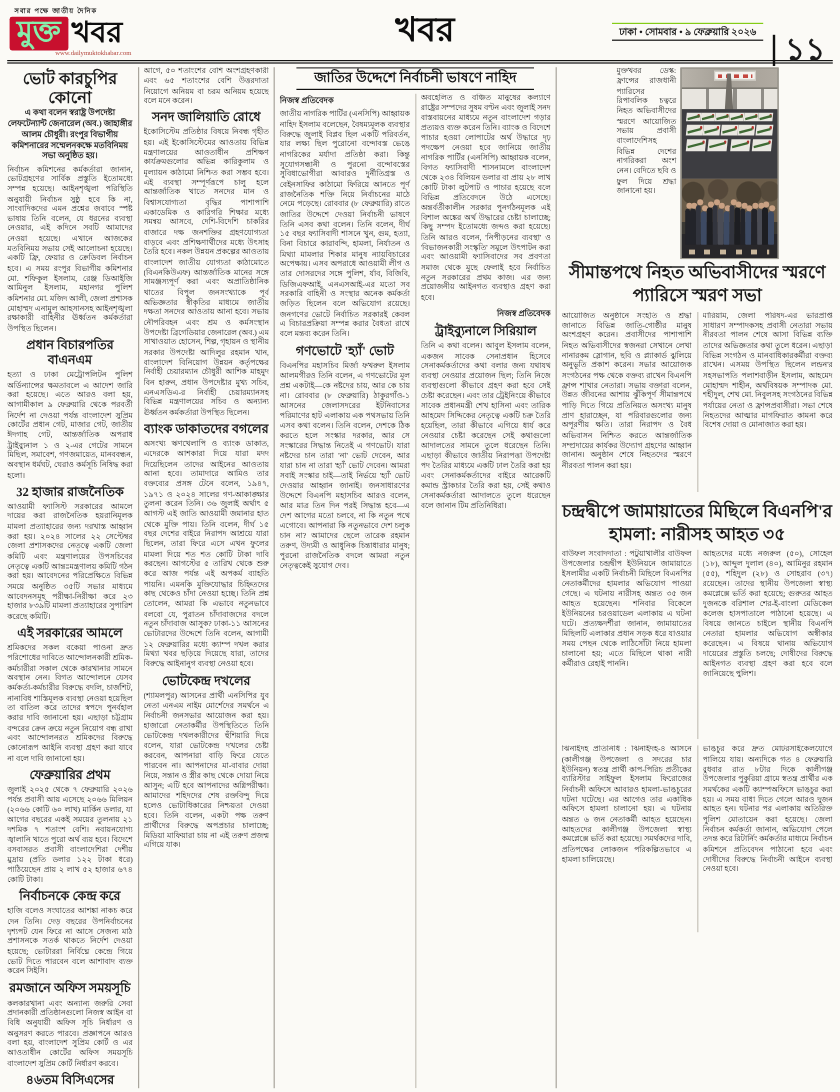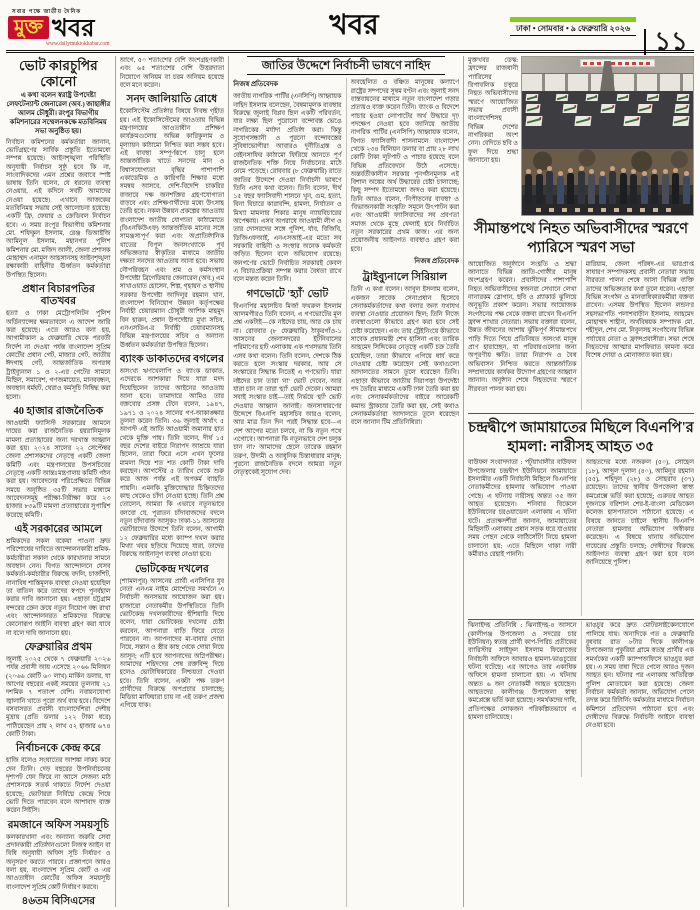--- a/index.html
+++ b/index.html
@@ -10,35 +10,35 @@
     font-family:"Liberation Serif","DejaVu Serif",serif;
     color:#1b1b1b;
   }
   .page { width:700px; height:910px; background:#fbfaf6; padding:3px 6px 0 6px; overflow:hidden; }
 
   
   .masthead { height:50px; display:flex; align-items:center; border-bottom:3px double #111; padding:0 2px; }
   .logo-block { width:190px; }
   .tagline { font-size:5.5px; font-weight:bold; letter-spacing:1px; color:#222; margin-left:4px; }
   .logo-row { display:flex; align-items:center; }
-  .logo-red { background:#c8102e; color:#fde047; font-weight:bold; font-size:19px; padding:1px 6px 3px 6px; border-radius:2px; line-height:1; }
+  .logo-red { background:#c8102e; color:#86efac; font-weight:bold; font-size:24px; padding:1px 6px 3px 6px; border-radius:2px; line-height:1; }
   .logo-black { font-size:24px; font-weight:bold; color:#0d0d0d; margin-left:3px; line-height:1; }
   .website { font-size:5.5px; color:#b4473f; margin-left:38px; }
   .center-title { flex:1; text-align:center; font-size:28px; font-weight:bold; color:#0d0d0d; }
   .date-page { display:flex; align-items:center; }
-  .dateline { font-size:8px; font-weight:bold; border-top:5px solid #84cc16; border-bottom:1px solid #111; padding:0 6px; white-space:nowrap; }
+  .dateline { font-size:8px; font-weight:bold; border-top:1px solid #84cc16; border-bottom:1px solid #111; padding:0 6px; white-space:nowrap; }
   .pageno { font-size:26px; font-weight:bold; border-left:2px solid #111; padding:0 4px 0 8px; margin-left:8px; line-height:1;margin-top:31px; }
 
   
   .content { display:flex; height:854px; overflow:hidden; gap:4px; padding-top:3px; }
   .vr { width:1px; background:#a9a59c; }
   .ivr { width:1px; background:#c6c2b9; }
   .colA, .colB { width:106px; overflow:hidden; }
   .center { width:229px; overflow:hidden; display:flex; flex-direction:column; }
-  .right { width:229px; overflow:hidden; display:flex; flex-direction:column; }
+  .right { width:229px; overflow:hidden; display:flex; flex-direction:column;align-items:center; }
 
   
   .body { font-size:6.4px; line-height:1.3; text-align:justify; margin:0 0 2px 0; color:#1d1d1d; }
   .lead { font-size:6.8px; font-weight:bold; text-align:center; margin:1px 0 2px 0; line-height:1.3; }
   .sh { font-size:10.5px; font-weight:bold; text-align:center; margin:4px 0 2px 0; line-height:1.15; }
   .lh { font-size:13.5px; font-weight:bold; text-align:center; margin:2px 0 1px 0; line-height:1.2; }
   .byline { font-size:6.8px; font-weight:bold; margin:0 0 2px 0; }
   .be { text-align:right; }
 
   
@@ -109,23 +109,23 @@
       <div class="pageno">১১</div>
     </div>
   </header>
 
   <div class="content">
 
     <section class="colA">
       <h2 class="lh">ভোট কারচুপির কোনো</h2>
       <p class="lead">এ কথা বলেন স্বরাষ্ট্র উপদেষ্টা লেফটেন্যান্ট জেনারেল (অব.) জাহাঙ্গীর আলম চৌধুরী। রংপুর বিভাগীয় কমিশনারের সম্মেলনকক্ষে মতবিনিময় সভা অনুষ্ঠিত হয়।</p>
       <p class="body">নির্বাচন কমিশনের কর্মকর্তারা জানান, ভোটগ্রহণের সার্বিক প্রস্তুতি ইতোমধ্যে সম্পন্ন হয়েছে। আইনশৃঙ্খলা পরিস্থিতি অনুযায়ী নির্বাচন সুষ্ঠু হবে কি না, সাংবাদিকদের এমন প্রশ্নের জবাবে স্পষ্ট ভাষায় তিনি বলেন, যে ধরনের ব্যবস্থা নেওয়ার, এই কদিনে সবটি আমাদের নেওয়া হয়েছে। এখানে আজকের মতবিনিময় সভায় সেই আলোচনা হয়েছে। একটি ফ্রি, ফেয়ার ও ক্রেডিবল নির্বাচন হবে। এ সময় রংপুর বিভাগীয় কমিশনার মো. শফিকুল ইসলাম, রেঞ্জ ডিআইজি আমিনুল ইসলাম, মহানগর পুলিশ কমিশনার মো. মজিদ আলী, জেলা প্রশাসক মোহাম্মদ এনামুল আহসানসহ আইনশৃঙ্খলা রক্ষাকারী বাহিনীর ঊর্ধ্বতন কর্মকর্তারা উপস্থিত ছিলেন।</p>
-      <h3 class="sh">প্রধান বিচারপতির বাতখবর</h3>
+      <h3 class="sh">প্রধান বিচারপতির বাএনএম</h3>
       <p class="body">হত্যা ও ঢাকা মেট্রোপলিটন পুলিশ অর্ডিন্যান্সের ক্ষমতাবলে এ আদেশ জারি করা হয়েছে। এতে আরও বলা হয়, আগামীকাল ৯ ফেব্রুয়ারি থেকে পরবর্তী নির্দেশ না দেওয়া পর্যন্ত বাংলাদেশ সুপ্রিম কোর্টের প্রধান গেট, মাজার গেট, জাতীয় ঈদগাহ গেট, আন্তর্জাতিক অপরাধ ট্রাইব্যুনাল ১ ও ২-এর গেটের সামনে মিছিল, সমাবেশ, গণজমায়েত, মানববন্ধন, অবস্থান ধর্মঘট, ঘেরাও কর্মসূচি নিষিদ্ধ করা হলো।</p>
-      <h3 class="sh">40 হাজার রাজনৈতিক</h3>
+      <h3 class="sh">32 হাজার রাজনৈতিক</h3>
       <p class="body">আওয়ামী ফ্যাসিস্ট সরকারের আমলে দায়ের করা রাজনৈতিক হয়রানিমূলক মামলা প্রত্যাহারের জন্য দরখাস্ত আহ্বান করা হয়। ২০২৪ সালের ২২ সেপ্টেম্বর জেলা প্রশাসকদের নেতৃত্বে একটি জেলা কমিটি এবং মন্ত্রণালয়ের উপসচিবের নেতৃত্বে একটি আন্তঃমন্ত্রণালয় কমিটি গঠন করা হয়। আবেদনের পরিপ্রেক্ষিতে বিভিন্ন সময়ে অনুষ্ঠিত ৩৫টি সভার মাধ্যমে আবেদনসমূহ পরীক্ষা-নিরীক্ষা করে ২৩ হাজার ৮৩৯টি মামলা প্রত্যাহারের সুপারিশ করেছে কমিটি।</p>
       <h3 class="sh">এই সরকারের আমলে</h3>
       <p class="body">শ্রমিকদের সকল বকেয়া পাওনা দ্রুত পরিশোধের দাবিতে আন্দোলনকারী শ্রমিক-কর্মচারীরা সকাল থেকে কারখানার সামনে অবস্থান নেন। বিগত আন্দোলনে যেসব কর্মকর্তা-কর্মচারীর বিরুদ্ধে বদলি, চার্জশিট, নানাবিধ শাস্তিমূলক ব্যবস্থা নেওয়া হয়েছিল তা বাতিল করে তাদের স্বপদে পুনর্বহাল করার দাবি জানানো হয়। এছাড়া চট্টগ্রাম বন্দরের ক্রেন ক্রয়ে নতুন নিয়োগ বন্ধ রাখা এবং আন্দোলনরত শ্রমিকদের বিরুদ্ধে কোনোরূপ আইনি ব্যবস্থা গ্রহণ করা যাবে না বলে দাবি জানানো হয়।</p>
       <h3 class="sh">ফেব্রুয়ারির প্রথম</h3>
       <p class="body">জুলাই ২০২৫ থেকে ৭ ফেব্রুয়ারি ২০২৬ পর্যন্ত প্রবাসী আয় এসেছে ২০৬৬ মিলিয়ন (২০৬৬ কোটি ৬০ লাখ) মার্কিন ডলার, যা আগের বছরের একই সময়ের তুলনায় ২১ দশমিক ৭ শতাংশ বেশি। নবায়নযোগ্য জ্বালানি খাতে পুরো অর্থ ব্যয় হবে। বিদেশে বসবাসরত প্রবাসী বাংলাদেশিরা দেশীয় মুদ্রায় (প্রতি ডলার ১২২ টাকা ধরে) পাঠিয়েছেন প্রায় ২ লাখ ৫২ হাজার ৬৭৪ কোটি টাকা।</p>
       <h3 class="sh">নির্বাচনকে কেন্দ্র করে</h3>
       <p class="body">হাজি বলেও সংঘাতের আশঙ্কা নাকচ করে দেন তিনি। দেড় বছরের উপনির্বাচনের দৃশ্যপট যেন ফিরে না আসে সেজন্য মাঠ প্রশাসনকে সতর্ক থাকতে নির্দেশ দেওয়া হয়েছে; ভোটাররা নির্বিঘ্নে কেন্দ্রে গিয়ে ভোট দিতে পারবেন বলে আশাবাদ ব্যক্ত করেন সিইসি।</p>
       <h3 class="sh">রমজানে অফিস সময়সূচি</h3>
       <p class="body">কলকারখানা এবং অন্যান্য জরুরি সেবা প্রদানকারী প্রতিষ্ঠানগুলো নিজস্ব আইন বা বিধি অনুযায়ী অফিস সূচি নির্ধারণ ও অনুসরণ করতে পারবে। প্রজ্ঞাপনে আরও বলা হয়, বাংলাদেশ সুপ্রিম কোর্ট ও এর আওতাধীন কোর্টের অফিস সময়সূচি বাংলাদেশ সুপ্রিম কোর্ট নির্ধারণ করবে।</p>
       <h3 class="sh">৪৬তম বিসিএসের</h3>

